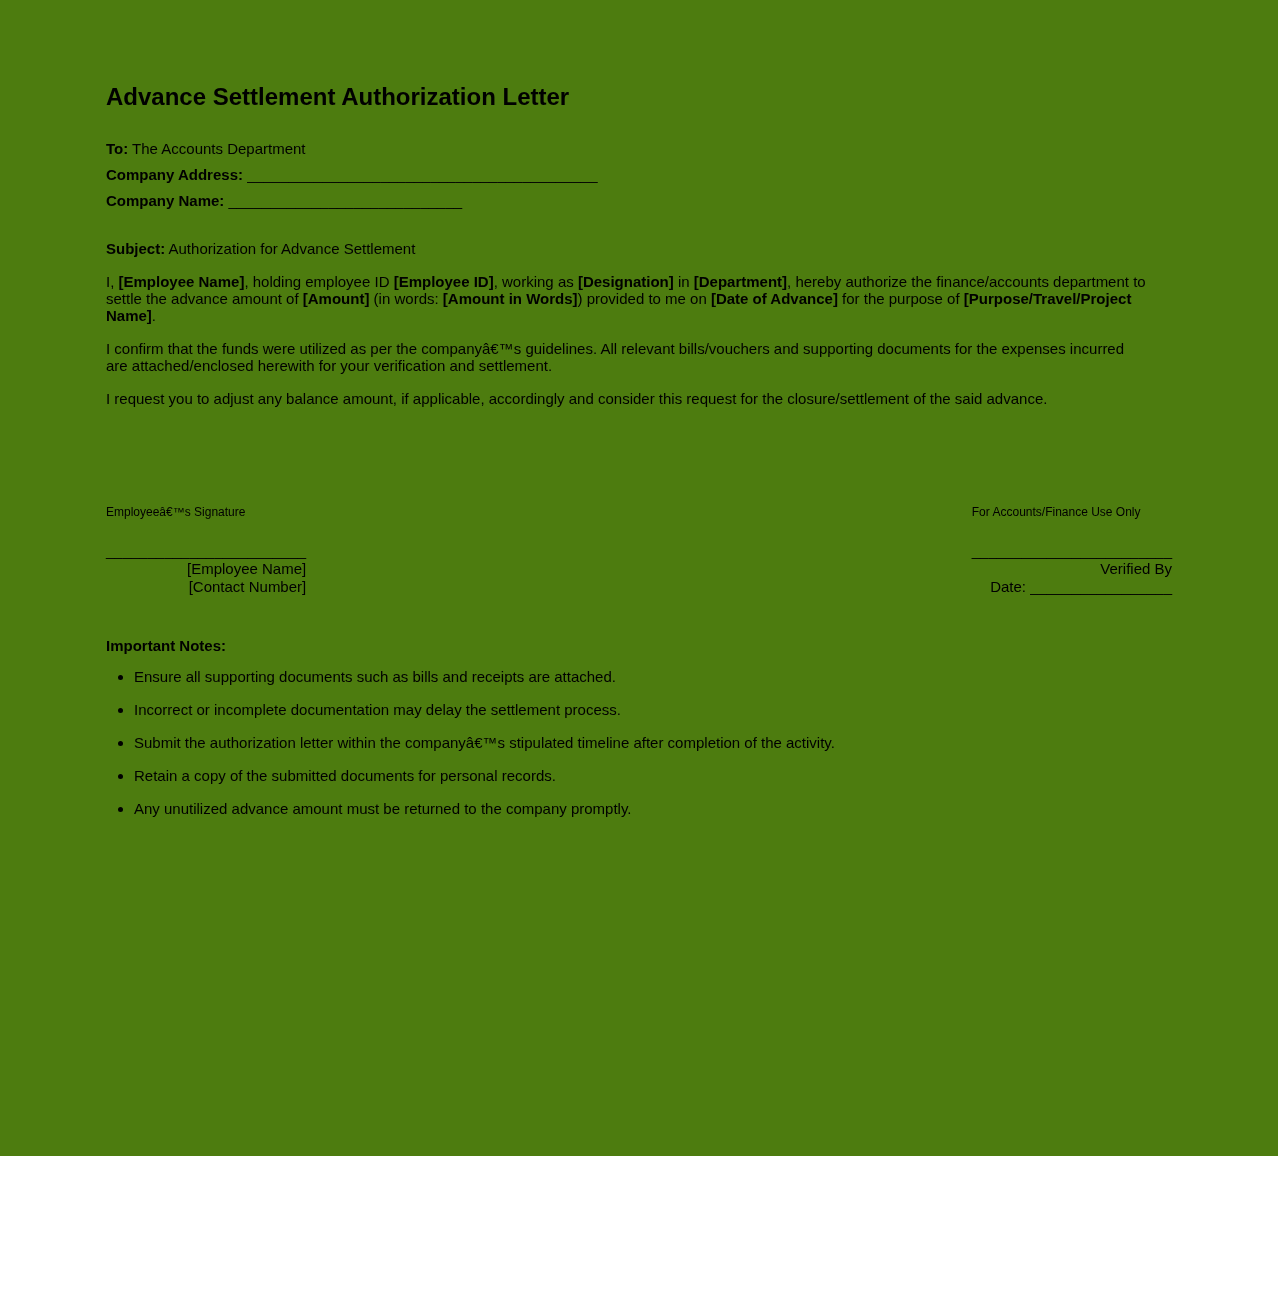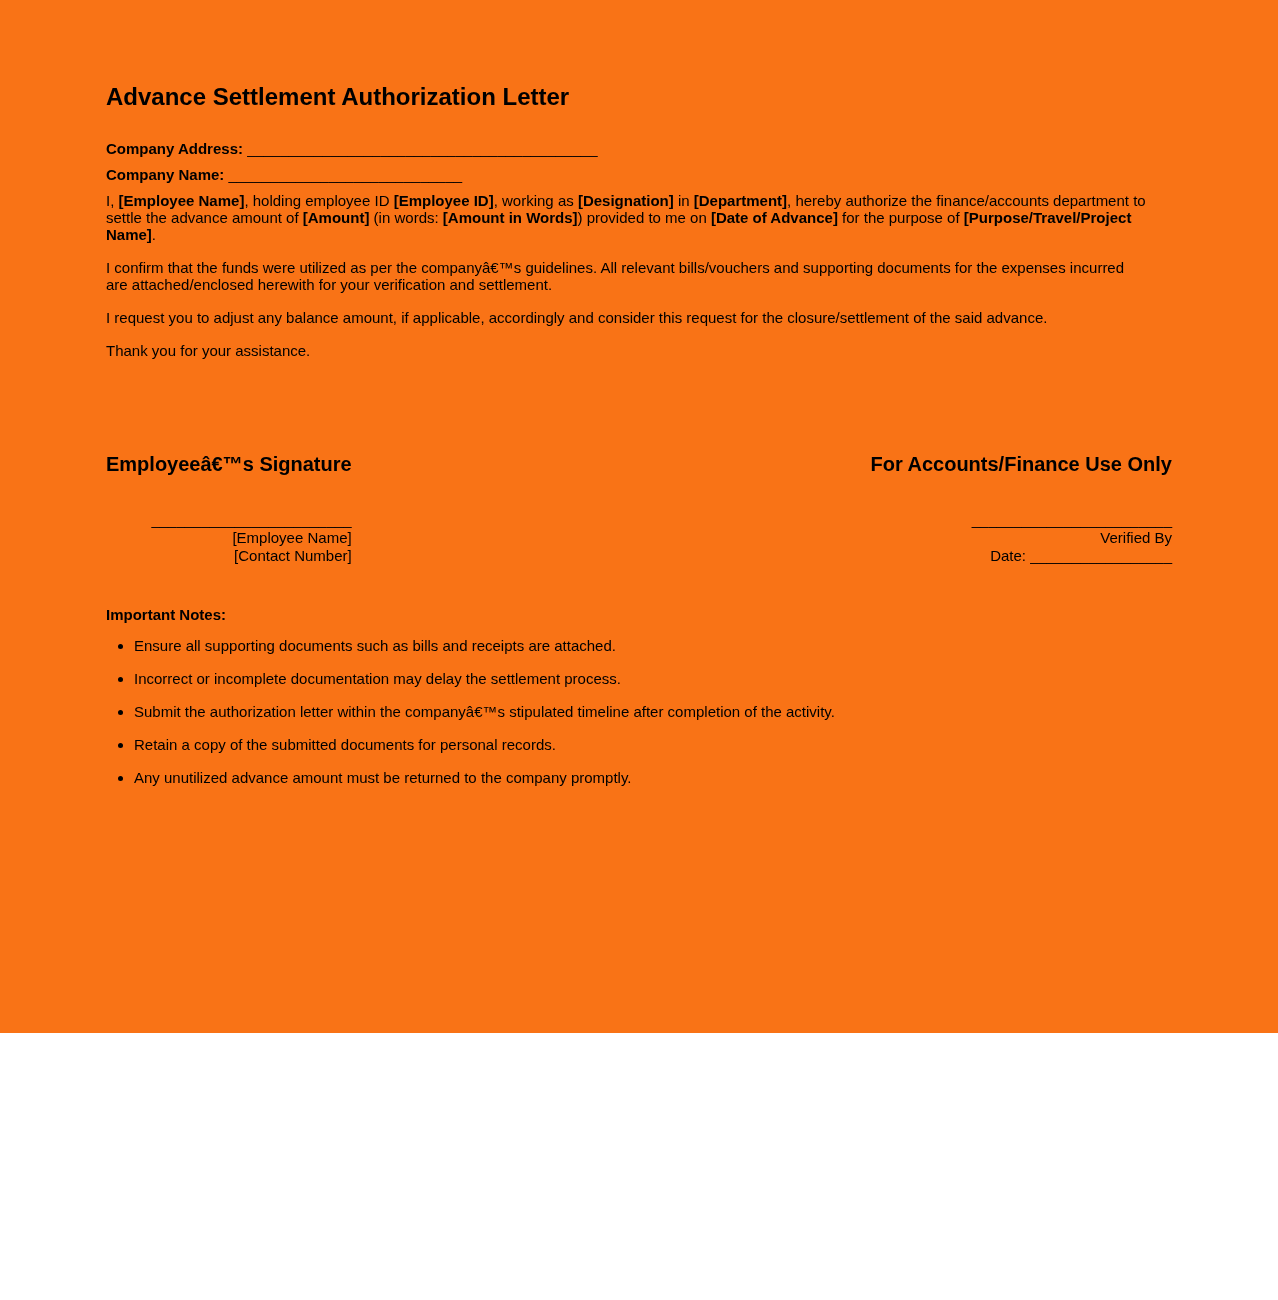--- a/index.html
+++ b/index.html
@@ -1,20 +1,20 @@
 <!DOCTYPE html>
 <html><head>
 <meta charset="utf-8">
 <style>
   * { box-sizing: border-box; }
   html, body { margin: 0; padding: 0; background: #ffffff; }
   .page {
     width: 1278px;
-    height: 1033px;
-    background: #f97316;
+    height: 1156px;
+    background: #4d7c0f;
     font-family: "Liberation Sans", sans-serif;
     color: #000000;
     position: relative;
     overflow: hidden;
   }
   .content {
     padding: 84px 106px 0 106px;
     width: 1278px;
   }
   h1.doc-title {
@@ -28,21 +28,21 @@
   .bold { font-weight: bold; }
   .subject-row { margin-top: 31px; margin-bottom: 16px; }
   .salutation { margin-bottom: 16px; }
   .body-para { margin-bottom: 16px; max-width: 1040px; }
   .sig-row {
     display: flex;
     justify-content: space-between;
     margin-top: 97px;
     width: 1066px;
   }
-  .sig-heading { font-size: 20px; font-weight: bold; margin: 0 0 38px 0; }
+  .sig-heading { font-size: 12px; font-weight: normal; margin: 0 0 21px 0; }
   .sig-lines { line-height: 18px; text-align: right; }
   .notes-section { margin-top: 41px; }
   .notes-heading { font-weight: bold; margin-bottom: 14px; }
   ul.notes-list {
     margin: 4px;
     padding: 0 0 0 24px;
     list-style: disc;
   }
   ul.notes-list li {
     font-size: 15px;
@@ -52,34 +52,35 @@
 </style>
 </head>
 <body>
 
 <div class="page">
   <div class="content">
 
     <h1 class="doc-title">Advance Settlement Authorization Letter</h1>
 
 
+    <p class="field"><span class="bold">To:</span><span> The Accounts Department</span></p>
 
     <p class="field"><span class="bold">Company Address:</span><span> __________________________________________</span></p>
 
     <p class="field"><span class="bold">Company Name:</span><span> ____________________________</span></p>
 
+    <p class="subject-row"><span class="bold">Subject:</span><span> Authorization for Advance Settlement</span></p>
 
 
     <p class="body-para"><span>I, </span><span class="bold">[Employee Name]</span><span>, holding employee ID </span><span class="bold">[Employee ID]</span><span>, working as </span><span class="bold">[Designation]</span><span> in </span><span class="bold">[Department]</span><span>, hereby authorize the finance/accounts department to settle the advance amount of </span><span class="bold">[Amount]</span><span> (in words: </span><span class="bold">[Amount in Words]</span><span>) provided to me on </span><span class="bold">[Date of Advance]</span><span> for the purpose of </span><span class="bold">[Purpose/Travel/Project Name]</span><span>.</span></p>
 
     <p class="body-para">I confirm that the funds were utilized as per the companyâ€™s guidelines. All relevant bills/vouchers and supporting documents for the expenses incurred are attached/enclosed herewith for your verification and settlement.</p>
 
     <p class="body-para">I request you to adjust any balance amount, if applicable, accordingly and consider this request for the closure/settlement of the said advance.</p>
 
-    <p class="body-para">Thank you for your assistance.</p>
 
     <div class="sig-row">
       <div>
         <p class="sig-heading">Employeeâ€™s Signature</p>
         <p class="sig-lines"><span>________________________</span><br><span>[Employee Name]</span><br><span>[Contact Number]</span></p>
       </div>
       <div>
         <p class="sig-heading">For Accounts/Finance Use Only</p>
         <p class="sig-lines"><span>________________________</span><br><span>Verified By</span><br><span><span>Date:</span><span> _________________</span></span></p>
       </div>

